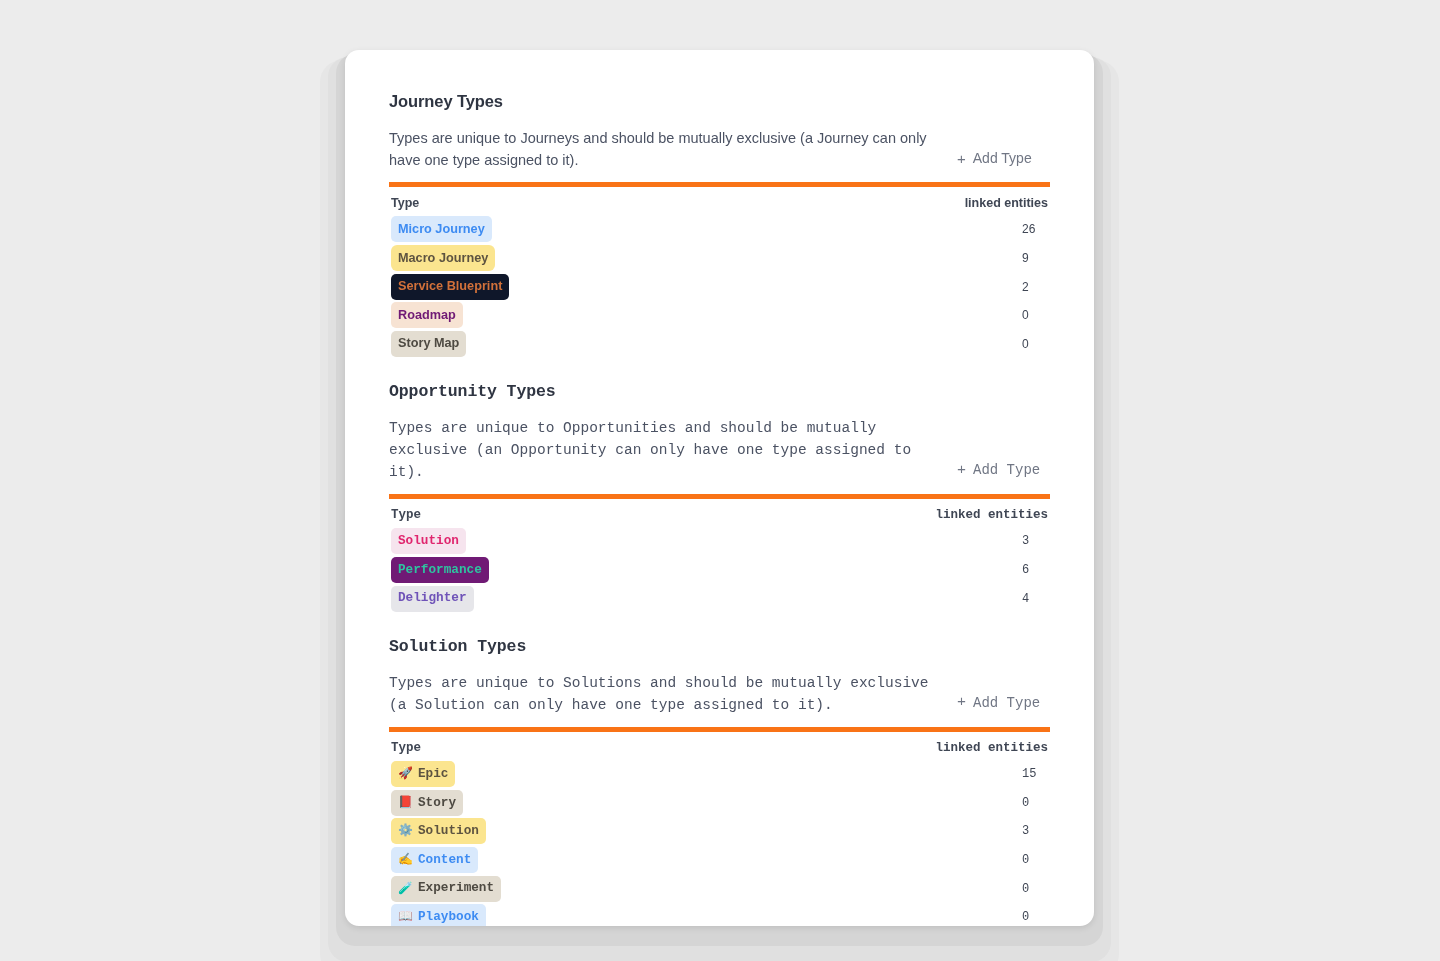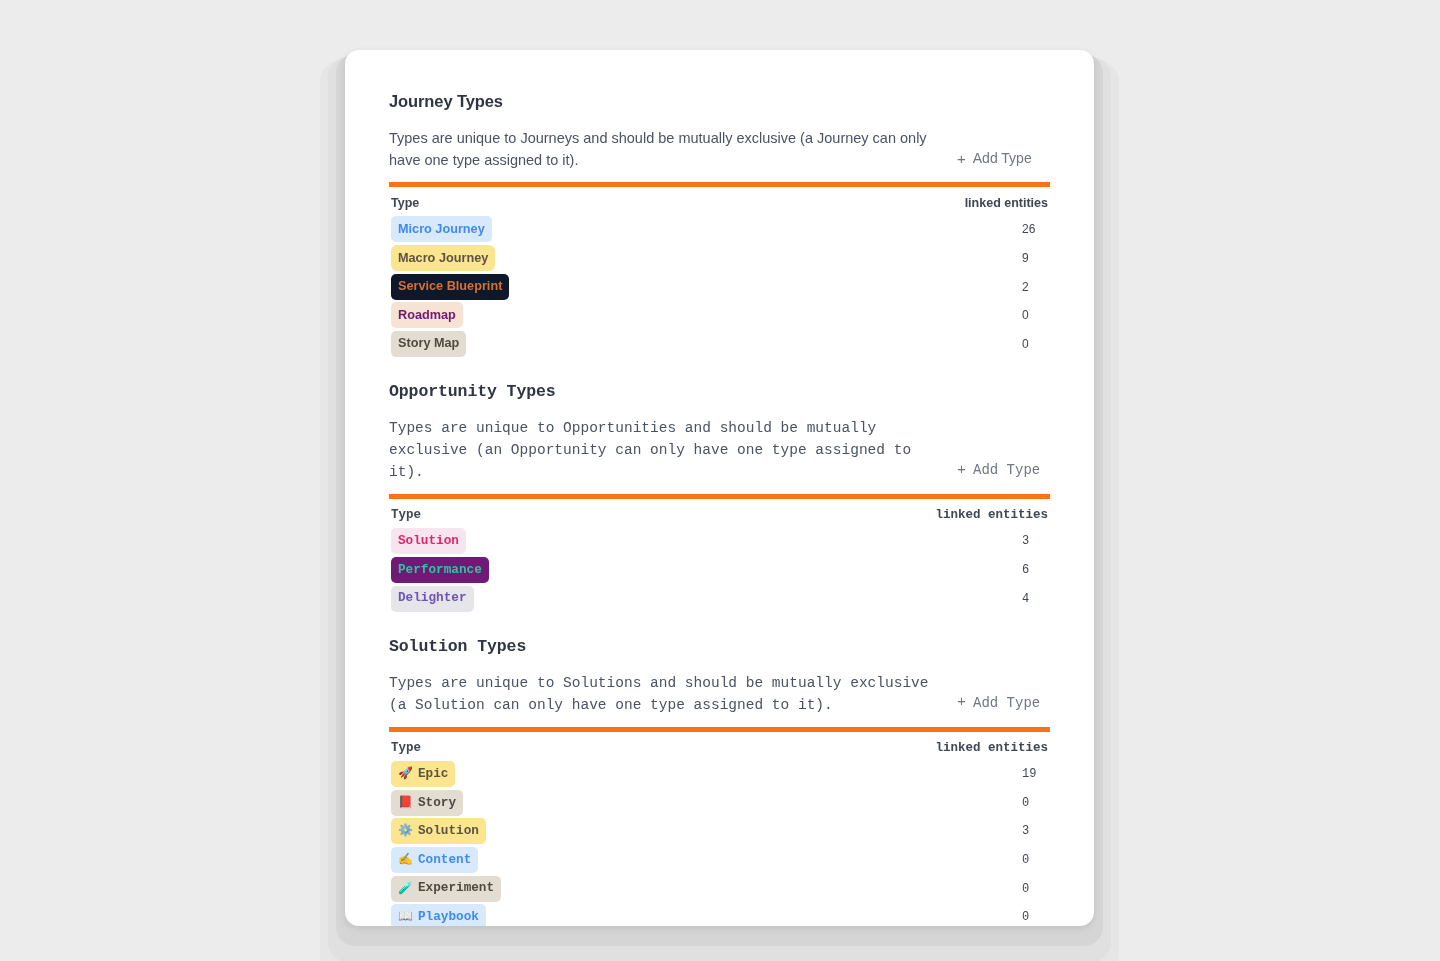--- a/index.html
+++ b/index.html
@@ -289,21 +289,21 @@
             <div class="type-table">
               <div class="table-head">
                 <div class="th">Type</div>
                 <div class="th right">linked entities</div>
               </div>
               <div class="type-row">
                 <span class="tag" style="background: rgb(251, 229, 143); color: rgb(93, 83, 64);">
                   <span class="emoji">🚀</span>
                   <span>Epic</span>
                 </span>
-                <div class="count">19</div>
+                <div class="count">15</div>
               </div>
               <div class="type-row">
                 <span class="tag" style="background: rgb(227, 221, 209); color: rgb(78, 74, 66);">
                   <span class="emoji">📕</span>
                   <span>Story</span>
                 </span>
                 <div class="count">0</div>
               </div>
               <div class="type-row">
                 <span class="tag" style="background: rgb(251, 229, 143); color: rgb(93, 83, 64);">

